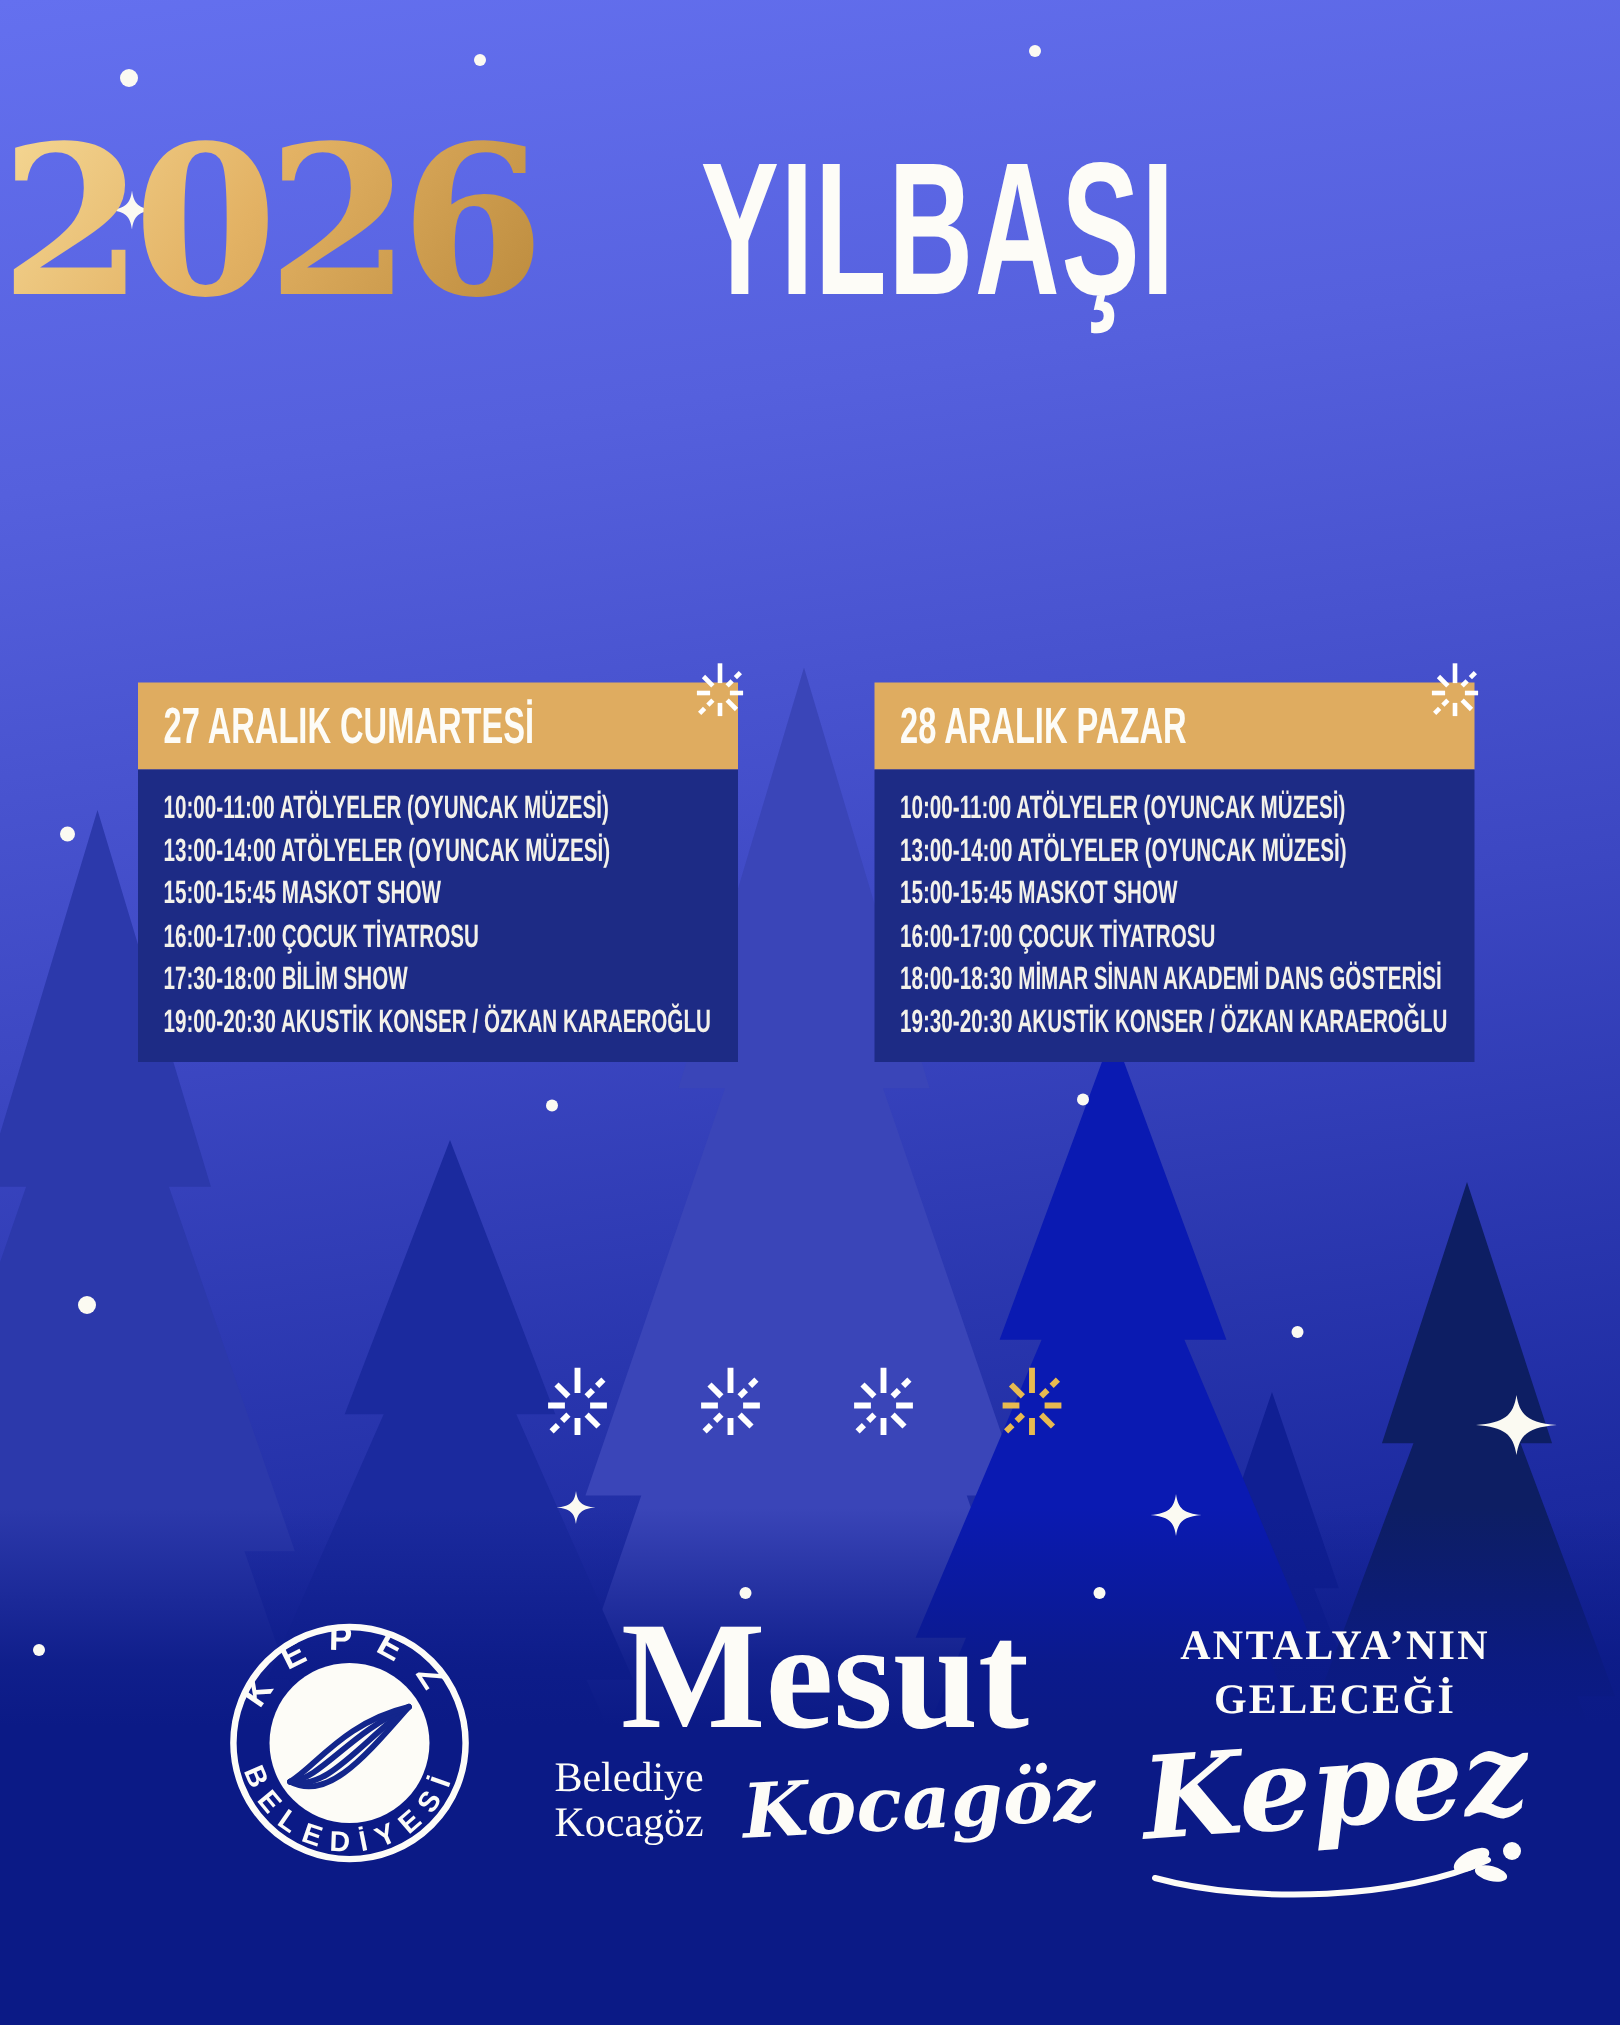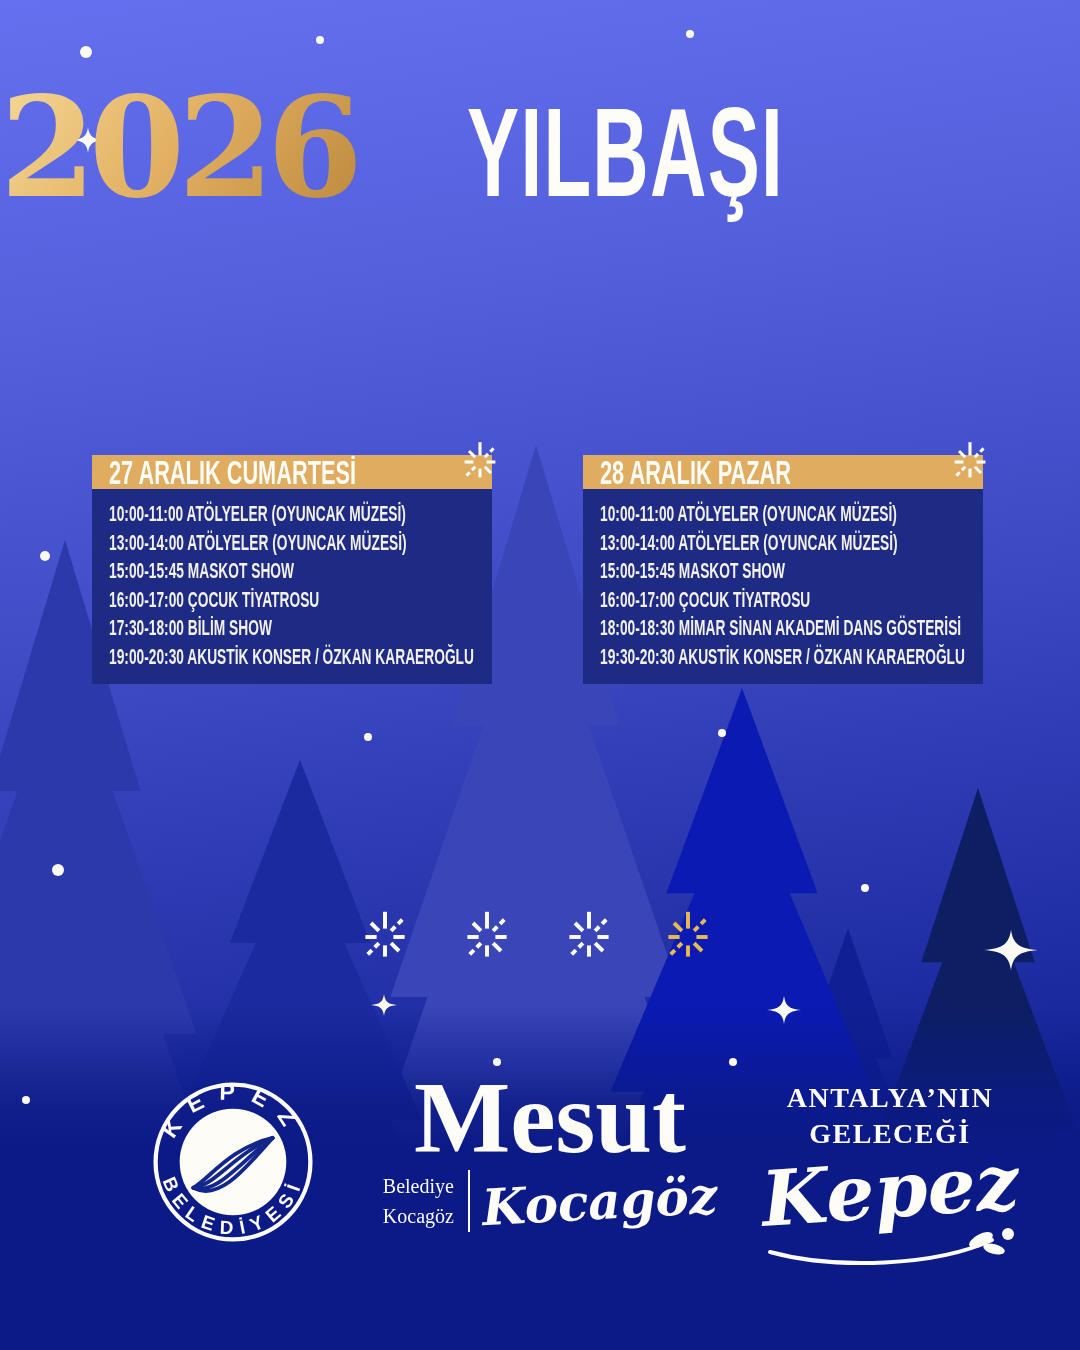--- a/index.html
+++ b/index.html
@@ -39,40 +39,40 @@
   }
   .t1{font-size:126px;}
   .title-line2{margin-top:4px;line-height:100px;height:100px;}
   .t2{font-size:95px;}
 
   
   .card{position:absolute;top:455px;width:400px;height:237px;}
   .card-sat{left:92px;}
   .card-sun{left:583px;}
   .card-head{
-    height:34px;background:#dfac60;display:flex;align-items:center;
+    height:58px;background:#dfac60;display:flex;align-items:center;
     padding-left:17px;box-sizing:border-box;
   }
   .card-head .cond{font-size:34px;color:#fdfcf7;}
   .card-body{
     height:195px;background:#1d2b85;box-sizing:border-box;
     padding:11px 17px 0 17px;overflow:hidden;
   }
   .cond{
     display:inline-block;font-weight:bold;white-space:nowrap;
     transform:scaleX(.64);transform-origin:0 50%;
   }
   .event{display:block;font-size:21.5px;line-height:28.6px;color:#f3f1ea;}
 
   
   .kepez-logo{position:absolute;left:147px;top:1076px;width:172px;height:172px;}
   .mayor{position:absolute;left:380px;top:1072px;width:340px;text-align:center;color:#fdfcf7;}
   .mayor-name{font-family:"Liberation Serif",serif;font-weight:bold;font-size:102px;line-height:92px;}
   .mayor-row{display:flex;justify-content:center;align-items:center;margin-top:6px;}
-  .mayor-role{font-family:"Liberation Serif",serif;font-size:20px;line-height:30px;text-align:right;font-weight:normal;}
+  .mayor-role{font-family:"Liberation Serif",serif;font-size:28px;line-height:30px;text-align:right;font-weight:normal;}
   .mayor-divider{width:2px;height:62px;background:#fdfcf7;margin:0 12px 0 14px;}
   .script{font-family:"DejaVu Serif",serif;font-style:italic;font-weight:bold;}
   .mayor-surname{font-size:50px;transform:rotate(-3deg);}
   .slogan{position:absolute;left:752px;top:1080px;width:276px;text-align:center;color:#fdfcf7;}
   .slogan-l1,.slogan-l2{font-family:"Liberation Serif",serif;font-weight:bold;font-size:28px;line-height:36px;letter-spacing:1.5px;}
   .slogan-word{font-size:76px;line-height:70px;margin-top:4px;transform:rotate(-4deg);}
   .slogan-swash{position:absolute;left:4px;top:138px;}
 </style>
 </head>
 <body>

